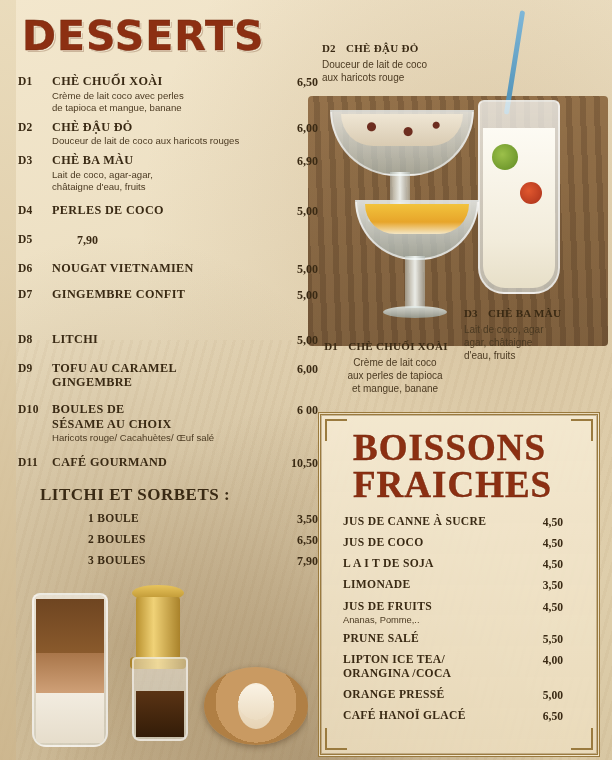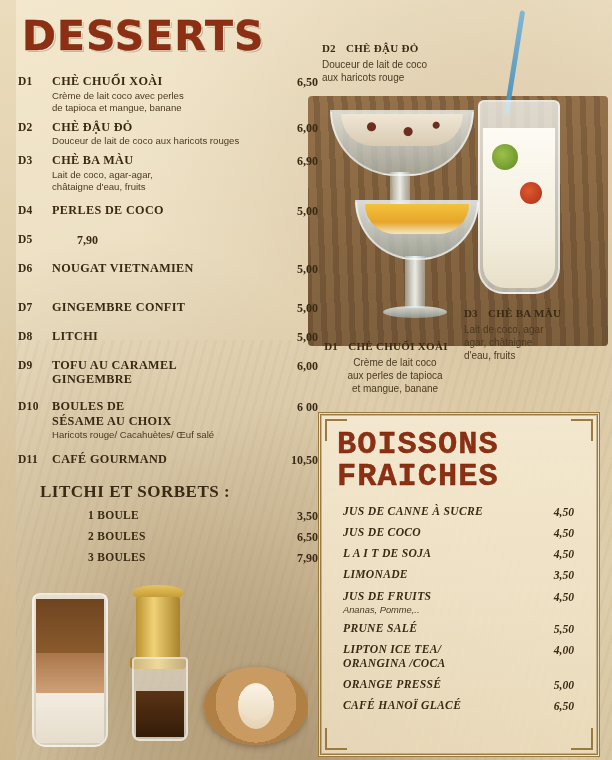--- a/index.html
+++ b/index.html
@@ -304,36 +304,35 @@
     position: absolute;
     width: 20px; height: 20px;
     border: 2px solid #9a7a3e;
   }
   .corner.tl { left: 4px; top: 4px; border-right: none; border-bottom: none; }
   .corner.tr { right: 4px; top: 4px; border-left: none; border-bottom: none; }
   .corner.bl { left: 4px; bottom: 4px; border-right: none; border-top: none; }
   .corner.br { right: 4px; bottom: 4px; border-left: none; border-top: none; }
 
   .title-boissons {
-    font-family: Liberation Mono, monospace;
-    font-weight: bold;
-    font-size: 32px;
+    font-family: Liberation Serif, serif;
+    font-weight: bold;
+    font-size: 37px;
     line-height: 1.0;
     color: #8c2f12;
     letter-spacing: 1px;
     text-shadow: 1px 1px 0 #f6ecd6;
     -webkit-text-stroke: 0.4px #6e2409;
-    margin: 6px 0 12px 4px;
+    margin: 6px 0 12px 20px;
   }
   .drink {
     display: flex;
     align-items: flex-start;
-    margin: 0 5px 7px 0;
+    margin: 0 16px 7px 0;
     padding: 0 6px 0 10px;
-    font-style: italic;
   }
   .drink .dname {
     flex: 1 1 auto;
     font-family: "Liberation Serif", serif;
     font-weight: bold;
     font-size: 11.6px;
     color: #3a2a14;
     letter-spacing: .3px;
     line-height: 1.22;
   }
@@ -499,29 +498,29 @@
     </div>
 
     <div class="item" style="margin-top:13px">
       <div class="code">D6</div>
       <div class="body">
           <div class="name">NOUGAT VIETNAMIEN</div>
         </div>
       <div class="price">5,00</div>
     </div>
 
-    <div class="item" style="margin-top:23px">
+    <div class="item" style="margin-top:10px">
       <div class="code">D7</div>
       <div class="body">
           <div class="name">GINGEMBRE CONFIT</div>
         </div>
       <div class="price">5,00</div>
     </div>
 
-    <div class="item" style="margin-top:13px">
+    <div class="item" style="margin-top:29px">
       <div class="code">D8</div>
       <div class="body">
           <div class="name">LITCHI</div>
         </div>
       <div class="price">5,00</div>
     </div>
 
     <div class="item" style="margin-top:13px">
       <div class="code">D9</div>
       <div class="body">

